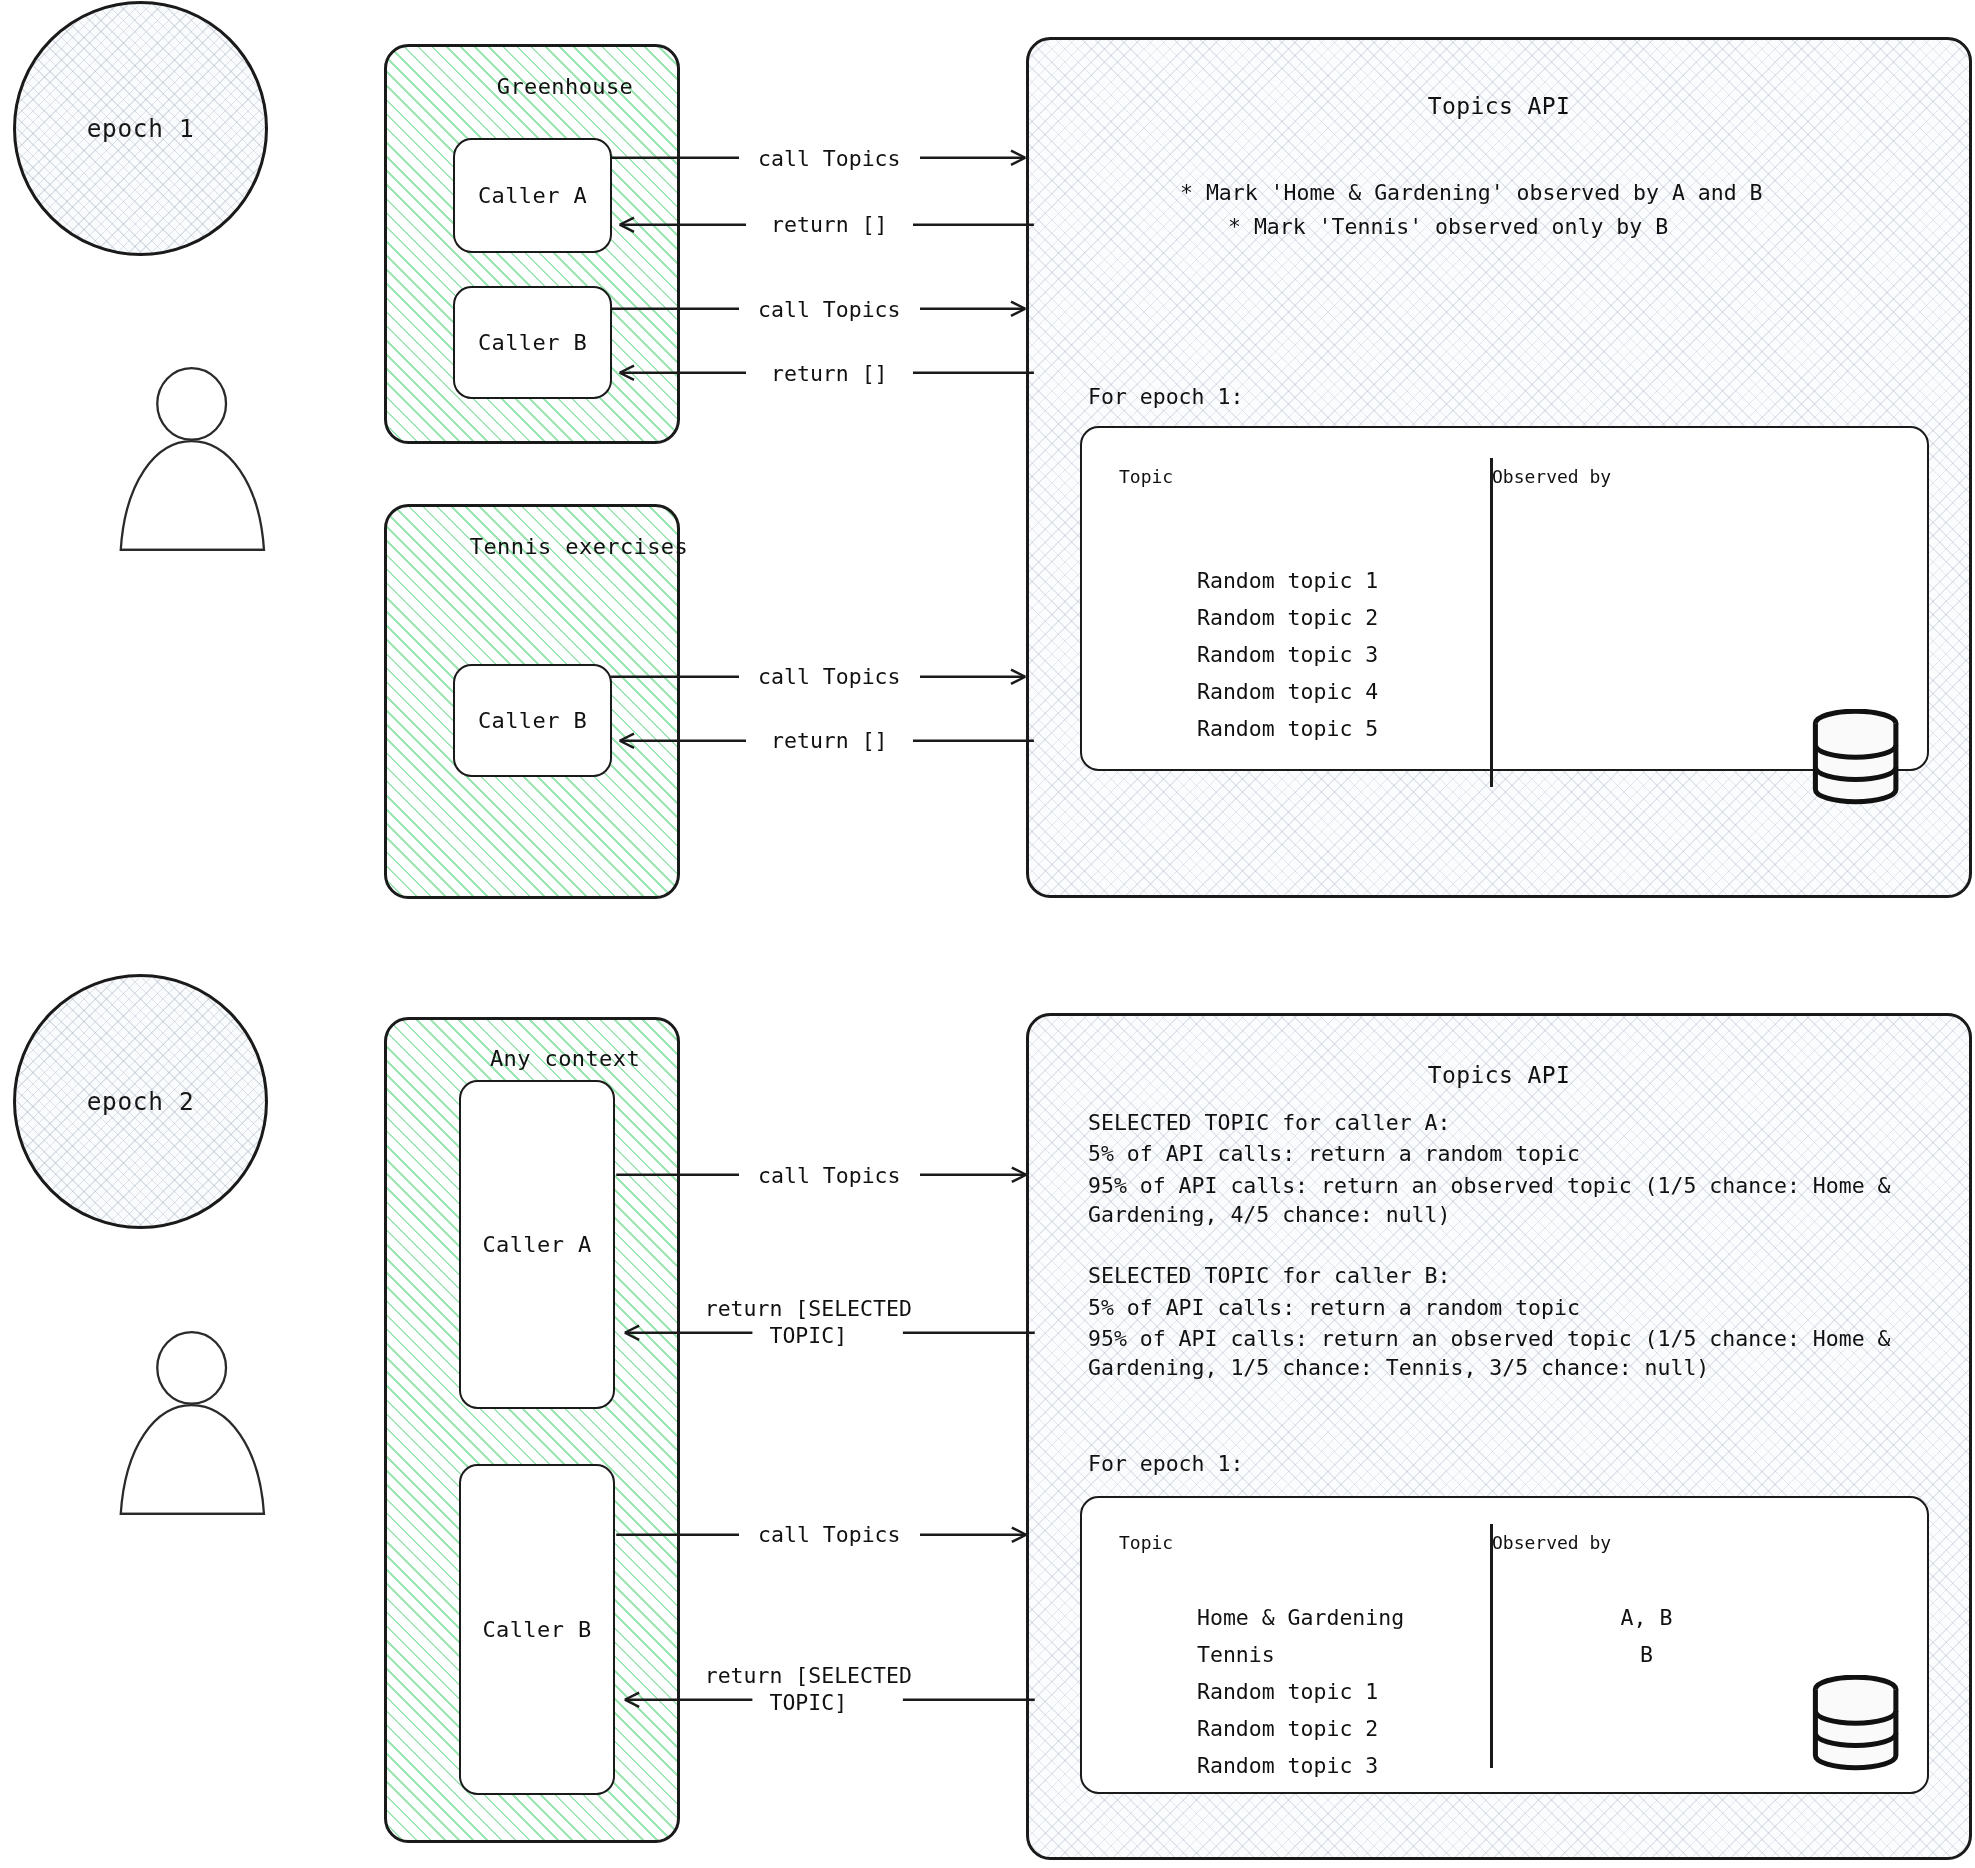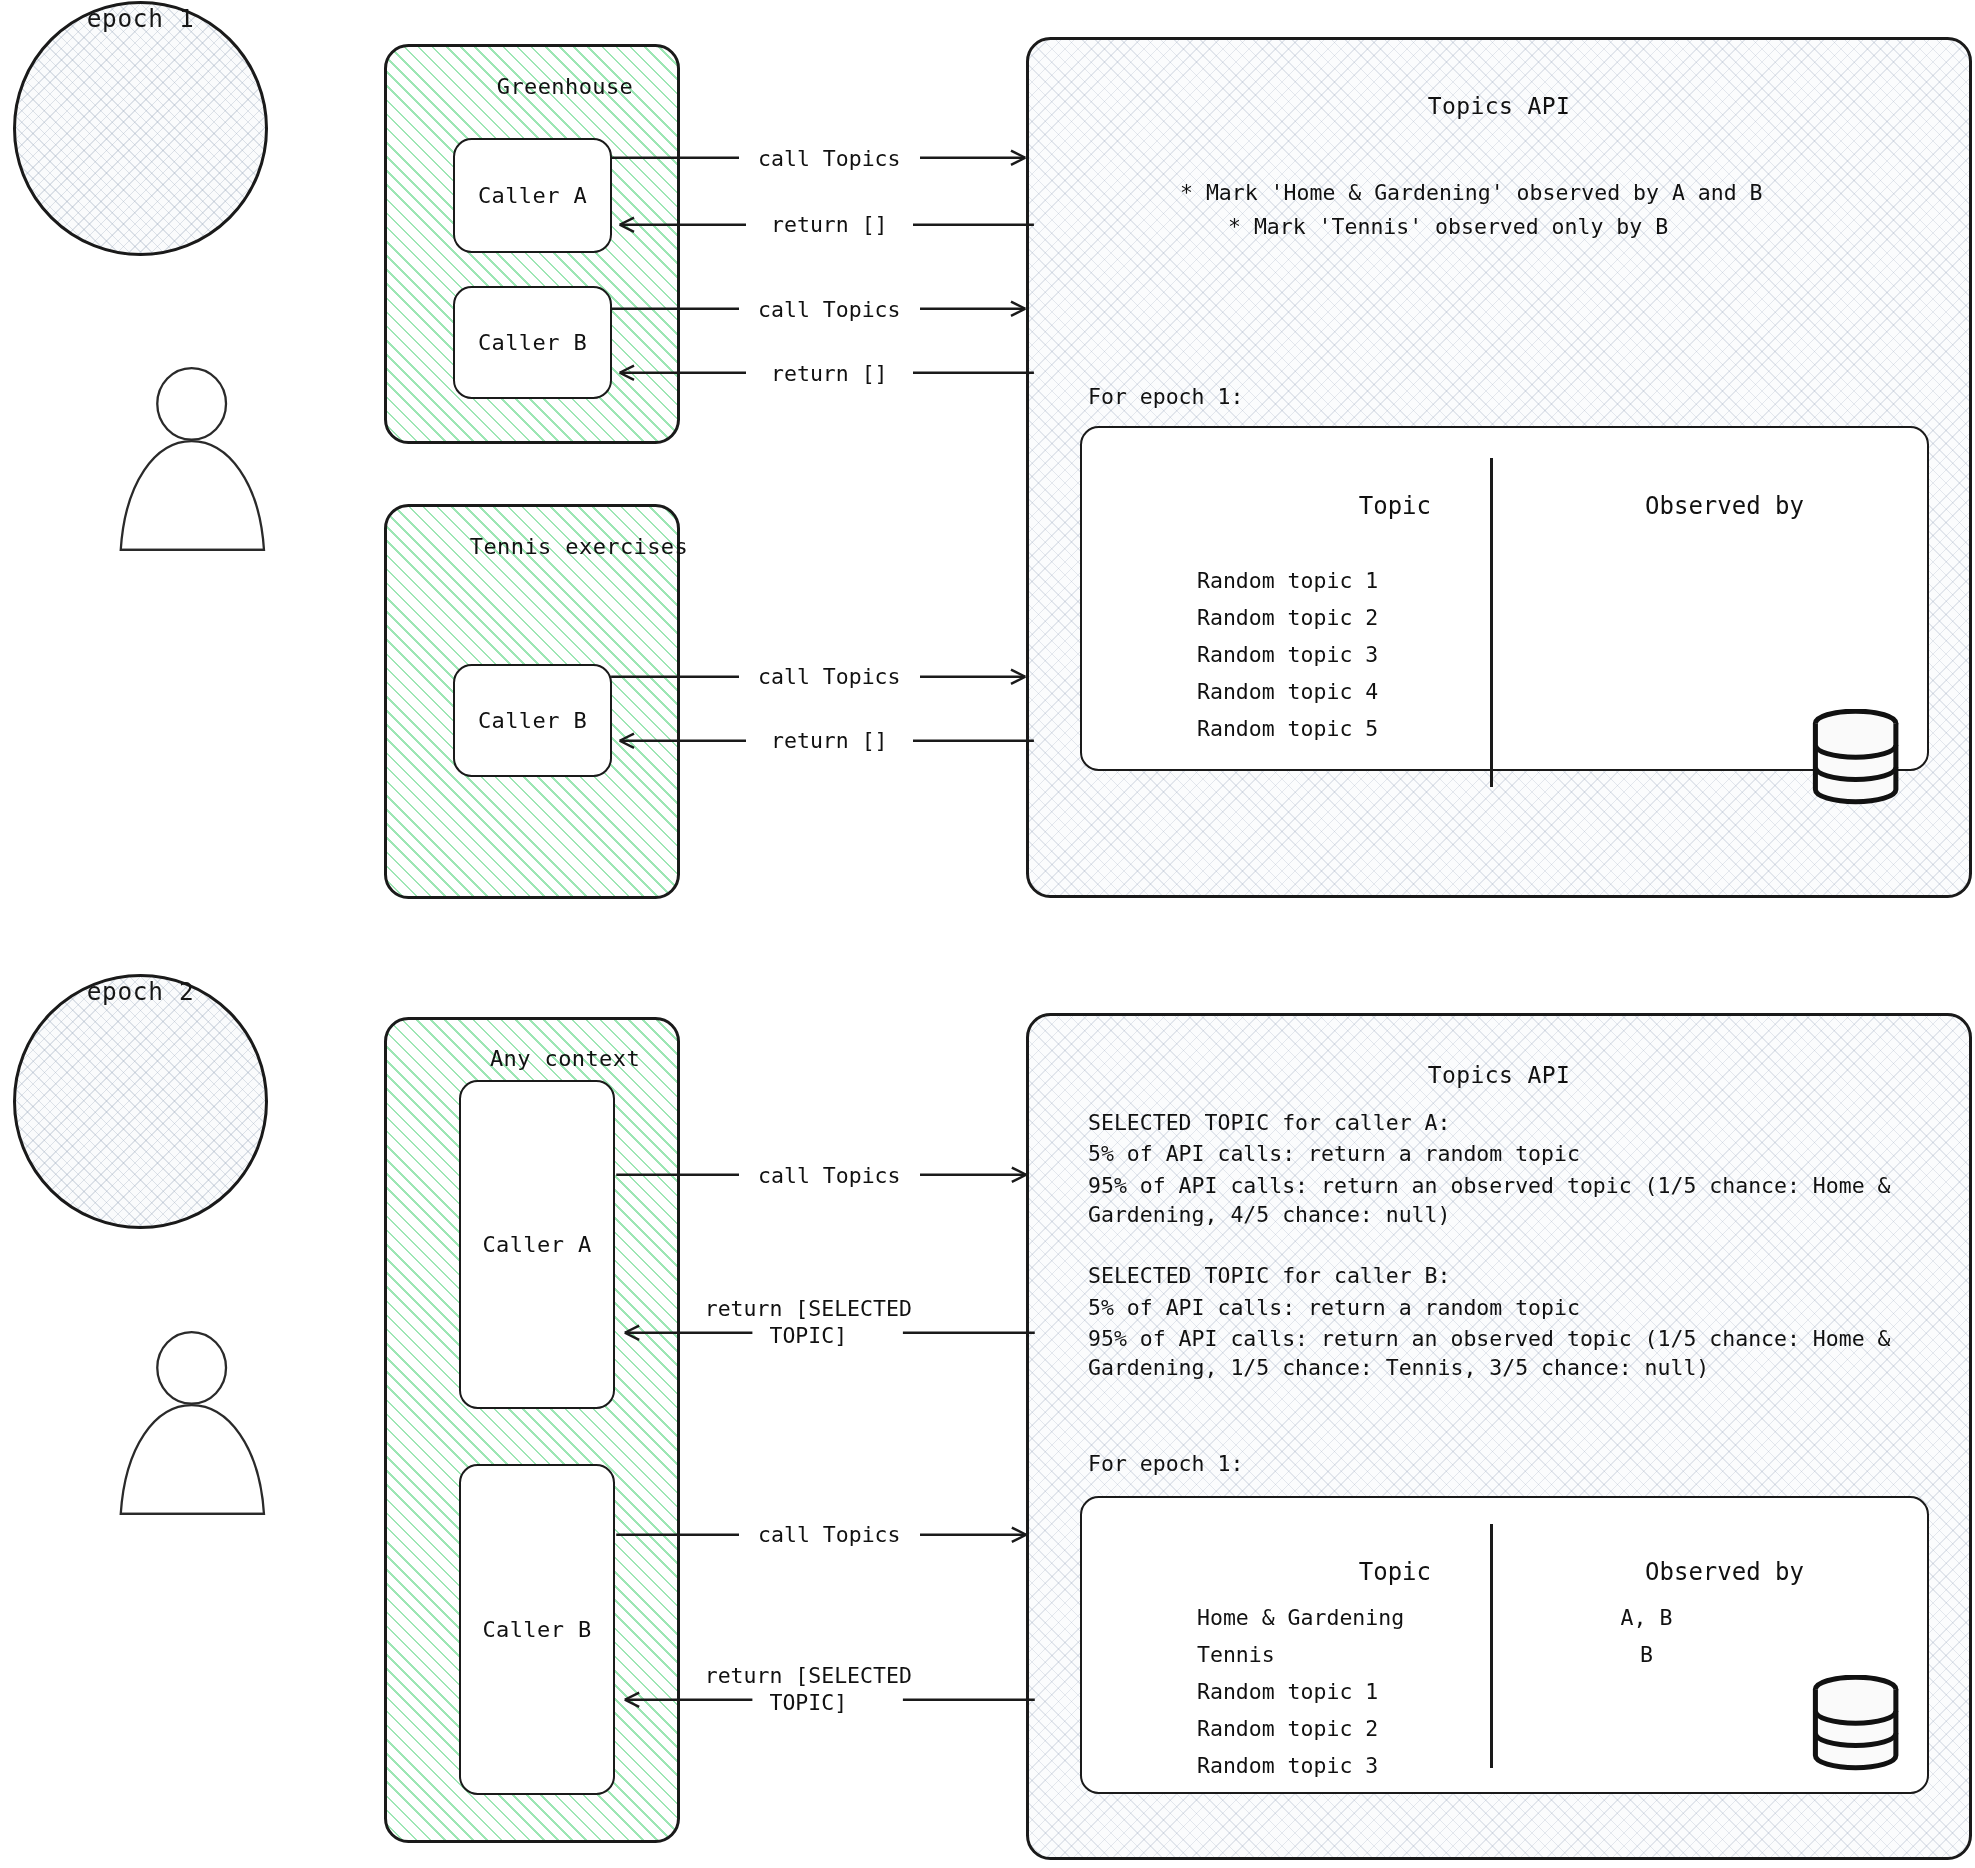--- a/index.html
+++ b/index.html
@@ -18,21 +18,21 @@
   
   .shape{position:absolute;box-sizing:border-box;}
 
   .epoch-circle{
     border:3.6px solid #1a1a1a;
     border-radius:50%;
     background-color:#fafbfc;
     background-image:
       repeating-linear-gradient(45deg, rgba(150,165,185,.30) 0 1.1px, transparent 1.1px 8px),
       repeating-linear-gradient(-45deg, rgba(150,165,185,.30) 0 1.1px, transparent 1.1px 8px);
-    display:flex;justify-content:center;
+    display:flex;align-items:center;justify-content:center;
   }
   .epoch-circle span{
     font-size:24.4px;letter-spacing:0.7px;color:#161616;
   }
 
   .person{position:absolute;}
 
   .ctx-box{
     border:3.6px solid #1a1a1a;
     border-radius:24.4px;
@@ -76,21 +76,21 @@
     position:absolute;font-size:21.5px;color:#111;line-height:1.36;
   }
 
   .inner-table{
     border:2.9px solid #1a1a1a;
     border-radius:18.7px;
     background:#ffffff;
     position:absolute;
   }
   .tbl-head{
-    position:absolute;font-size:24px;color:#111;text-align:right;margin-top:26px;
+    position:absolute;font-size:18px;color:#111;text-align:left;
   }
   .tbl-divider{
     position:absolute;width:2.9px;background:#1a1a1a;
   }
   .tbl-cell{
     position:absolute;font-size:21.5px;color:#111;line-height:1.72;white-space:pre;
   }
   .tbl-cell.center{text-align:center;}
 
   .epoch-label{

